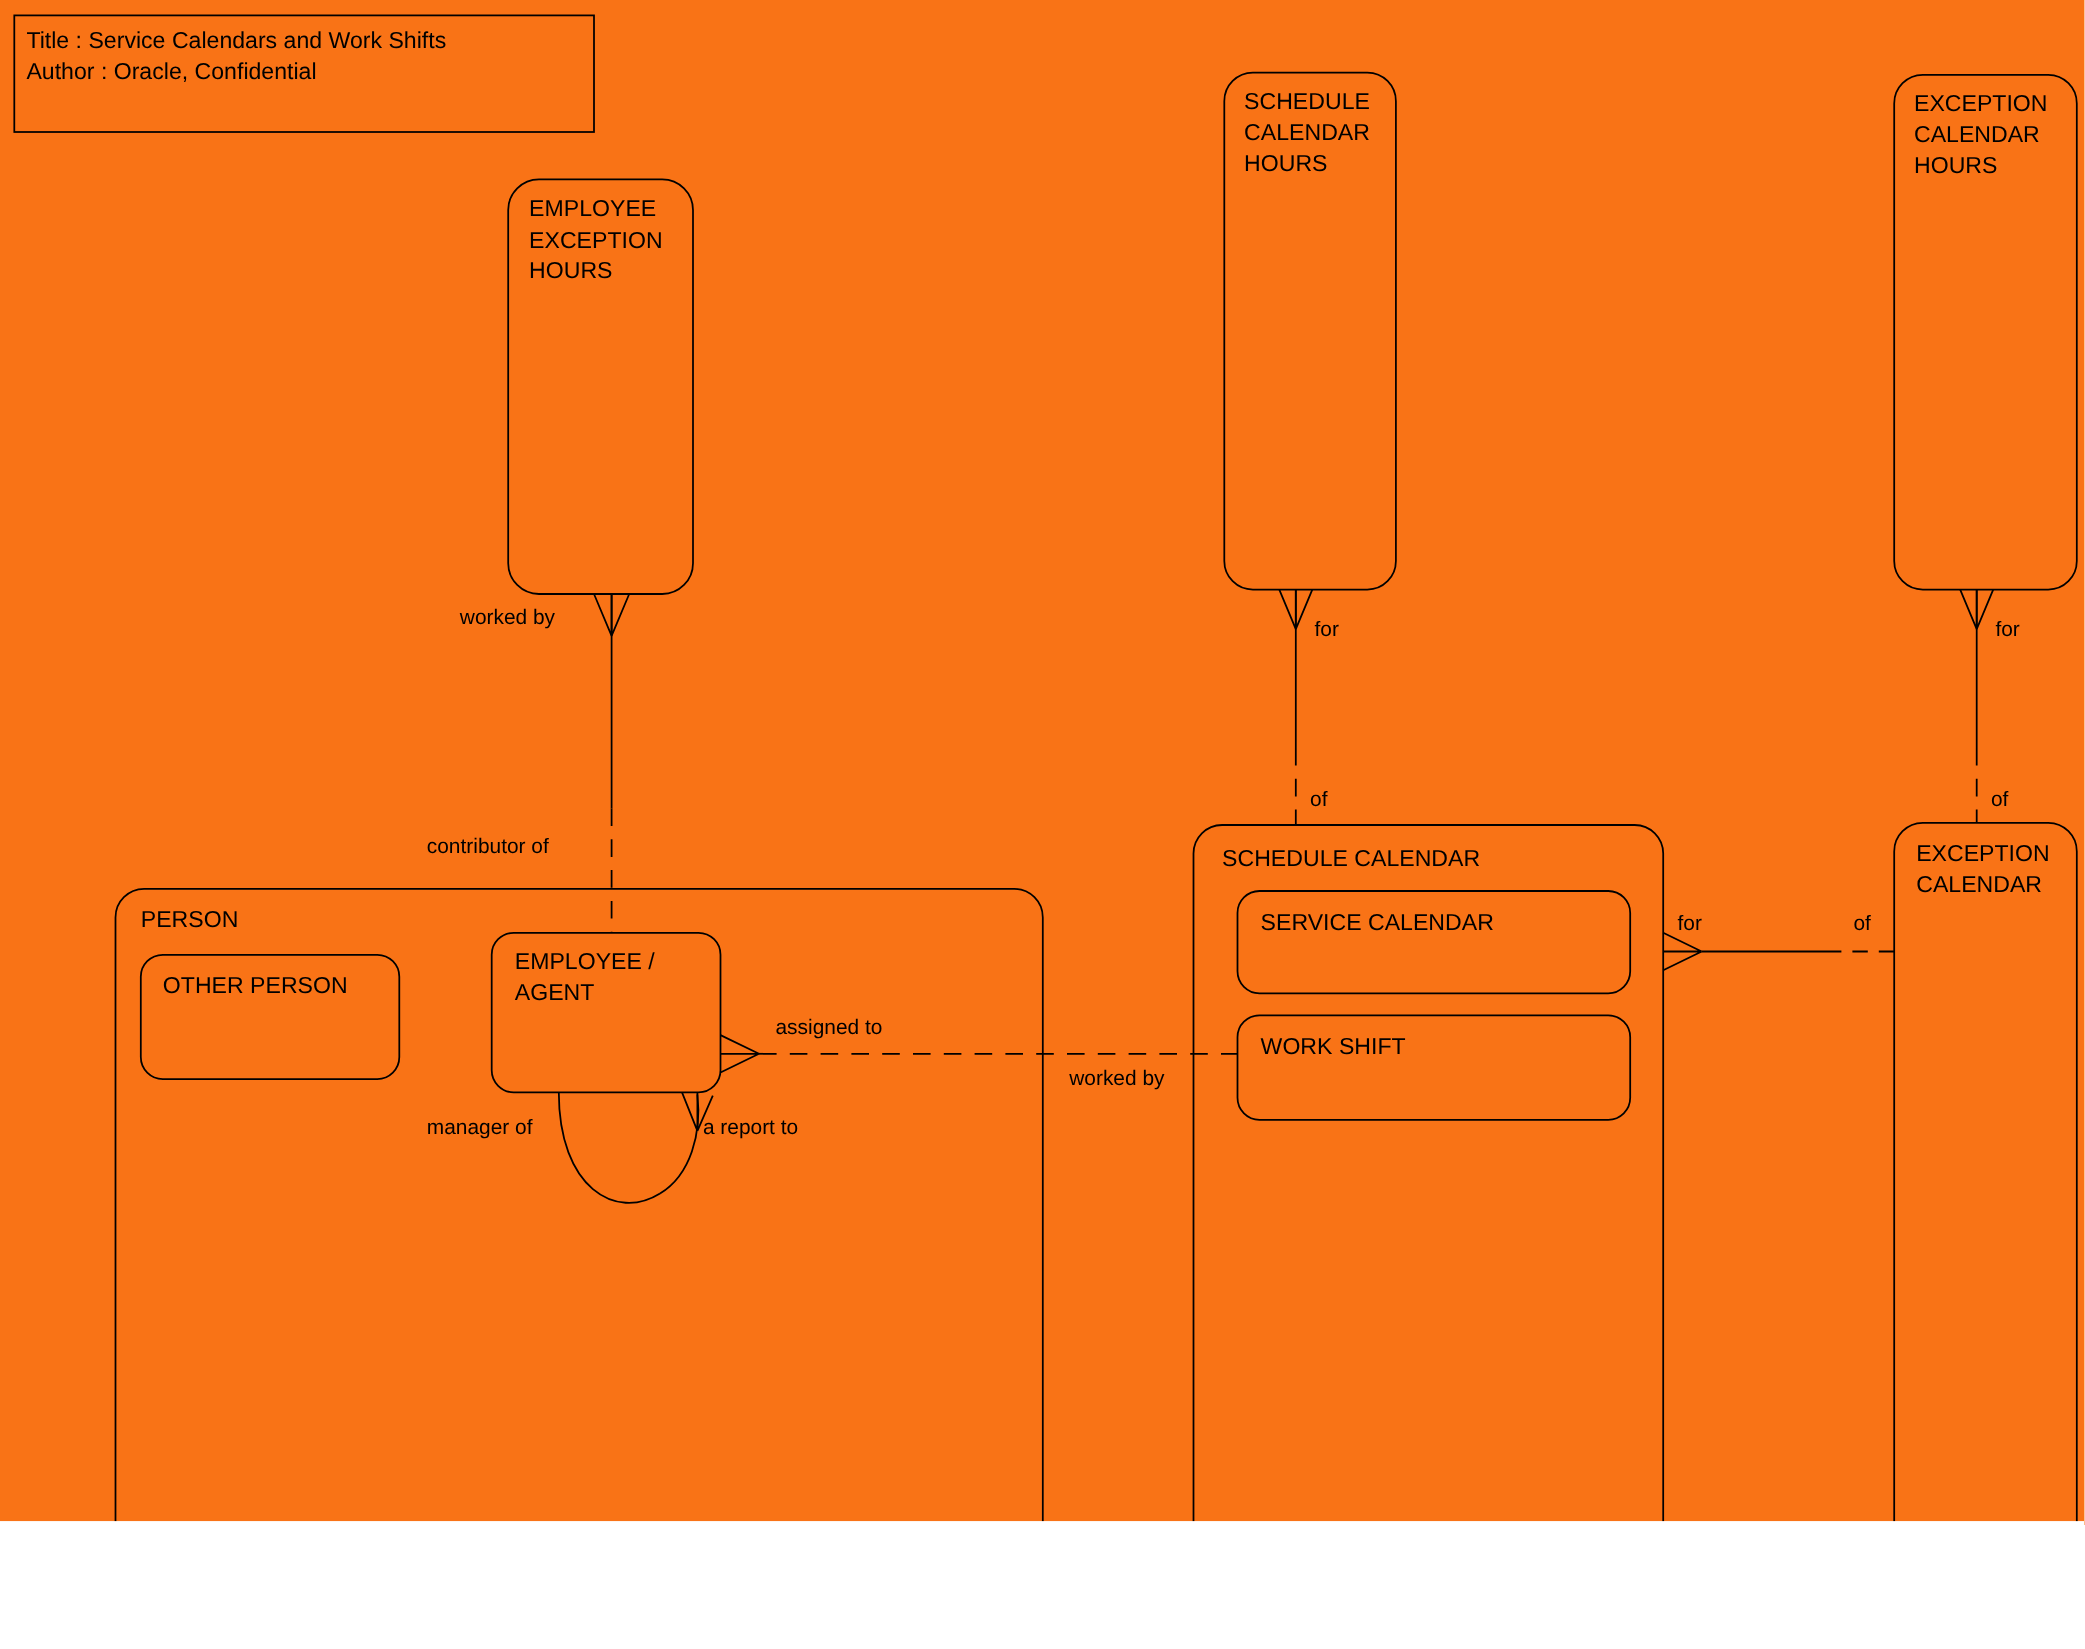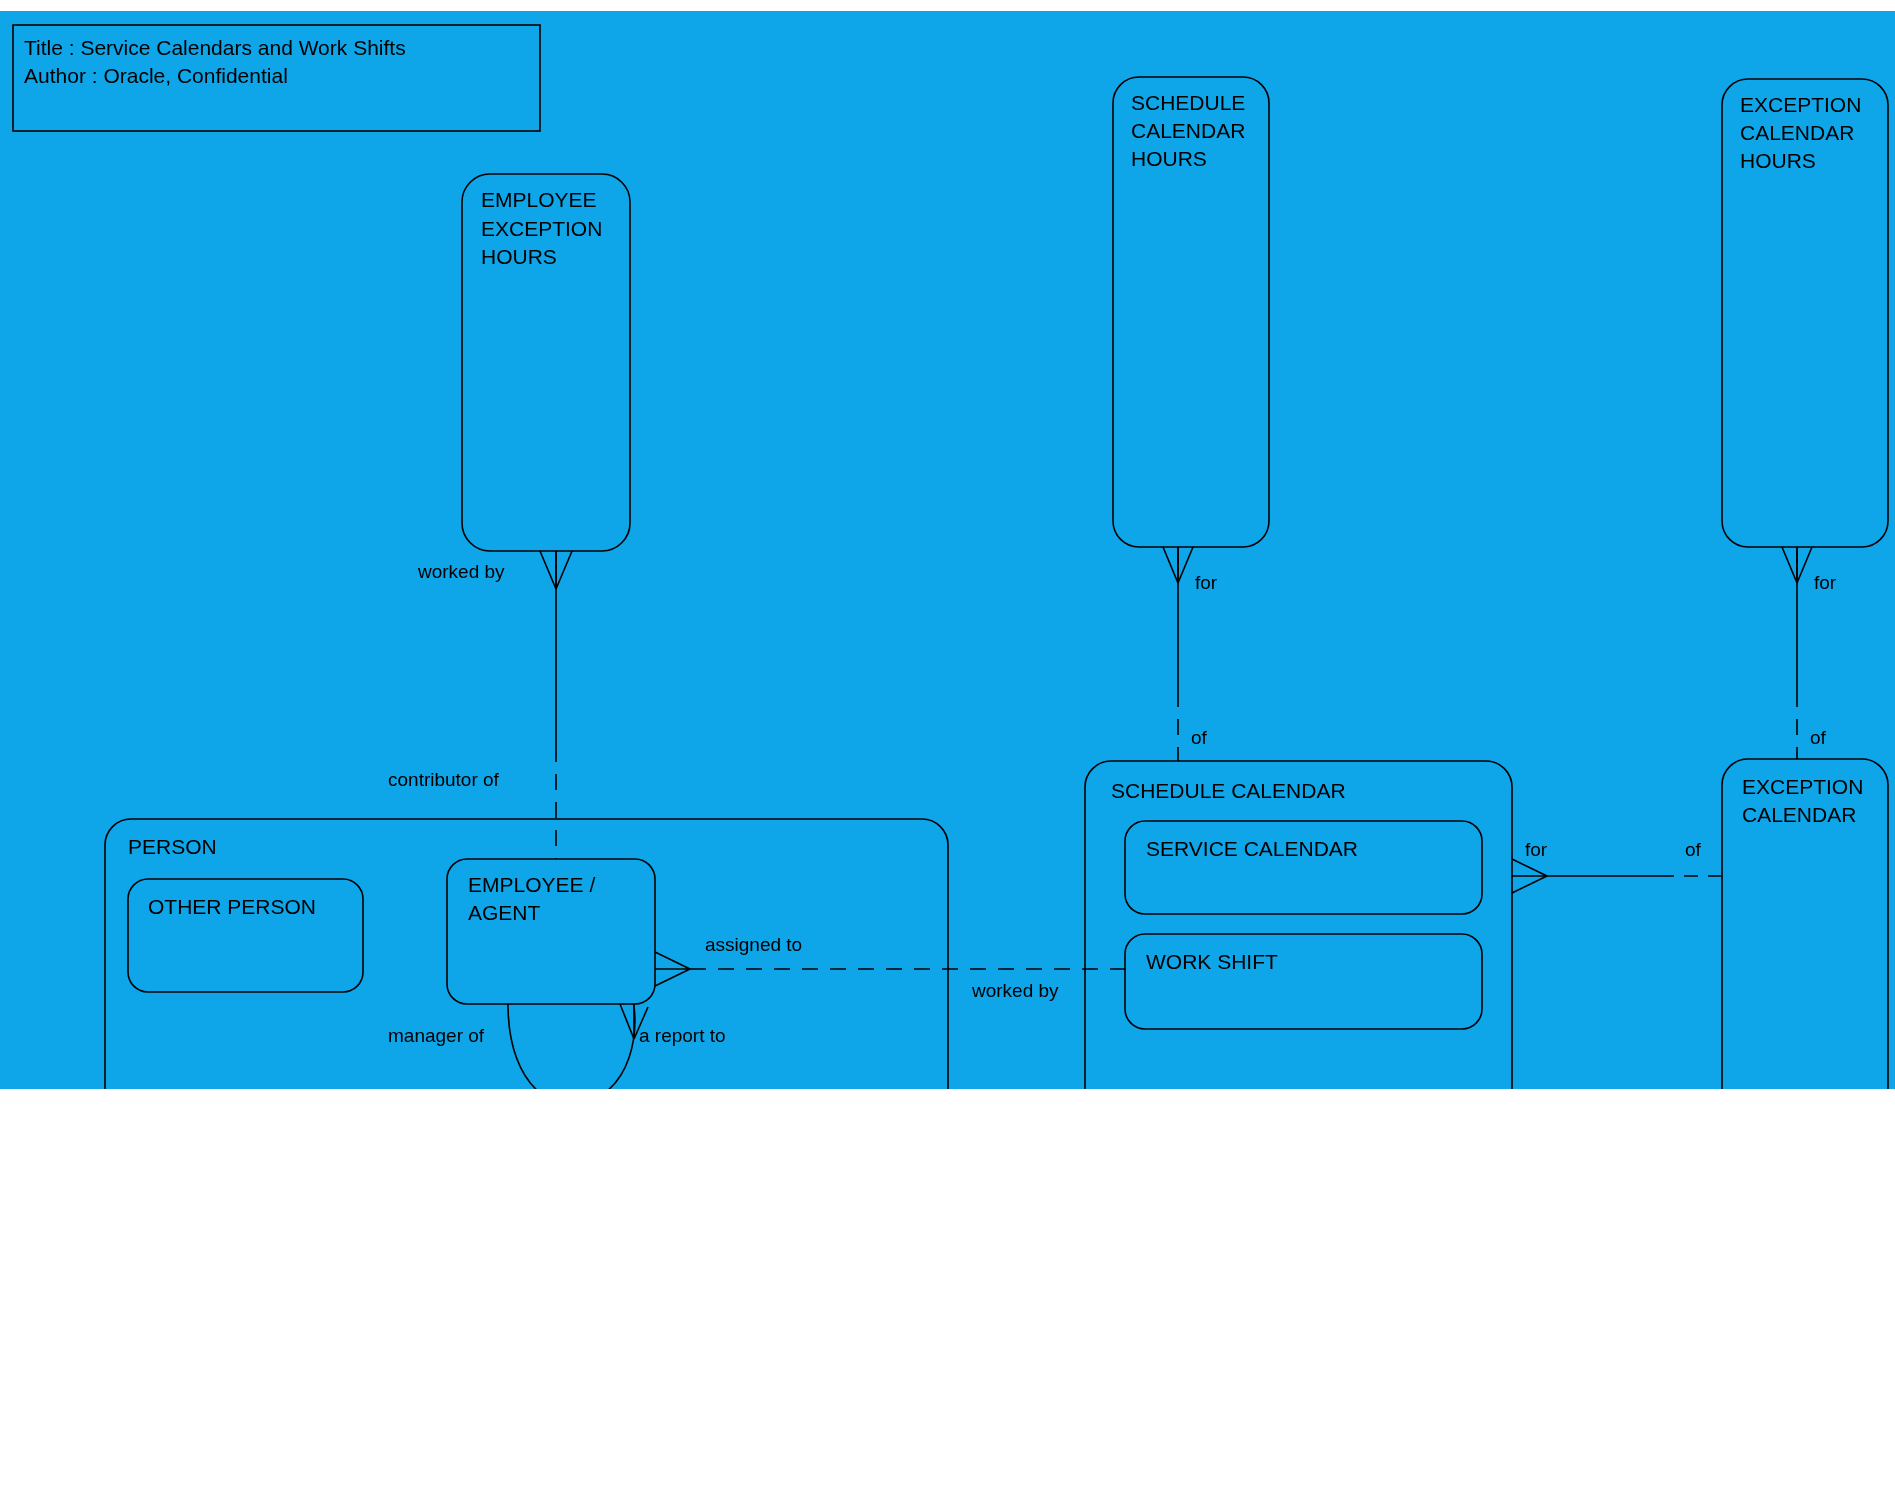--- a/index.html
+++ b/index.html
@@ -8,24 +8,23 @@
     padding: 0;
     background: #ffffff;
   }
   body {
     font-family: "Liberation Sans", sans-serif;
     color: #000000;
   }
   #canvas {
     position: relative;
     width: 1895px;
-    height: 1078px;
-    background: #0ea5e9;
+    height: 1383px;
+    background: #f97316;
     overflow: hidden;
-    margin-top: 11px;
   }
   svg#diagram {
     position: absolute;
     left: 0;
     top: 0;
     width: 1895px;
     height: 1499px;
   }
   .ent-rect {
     fill: none;

